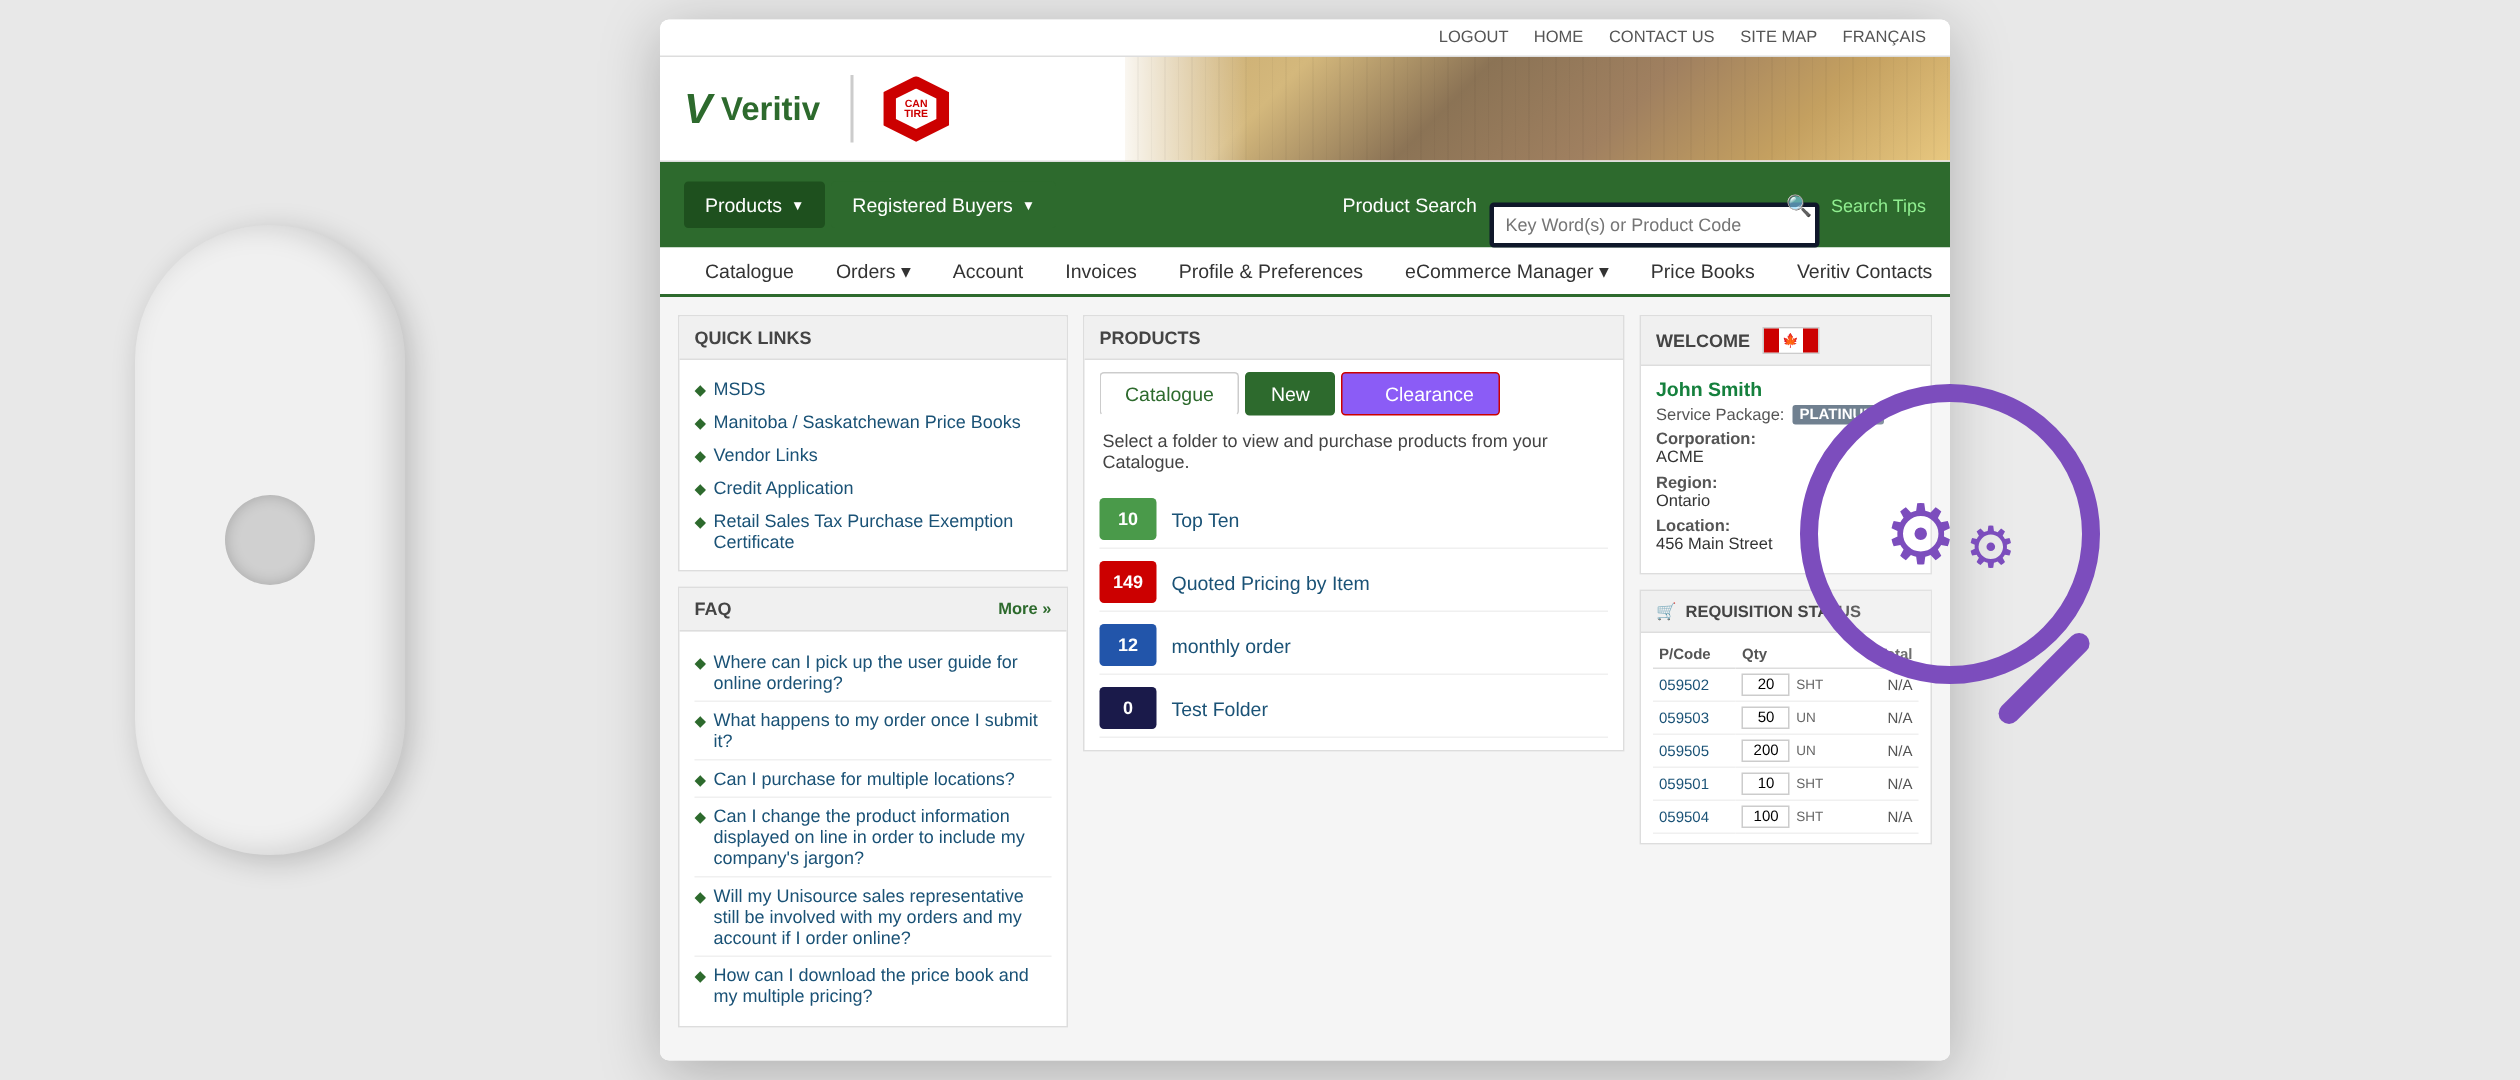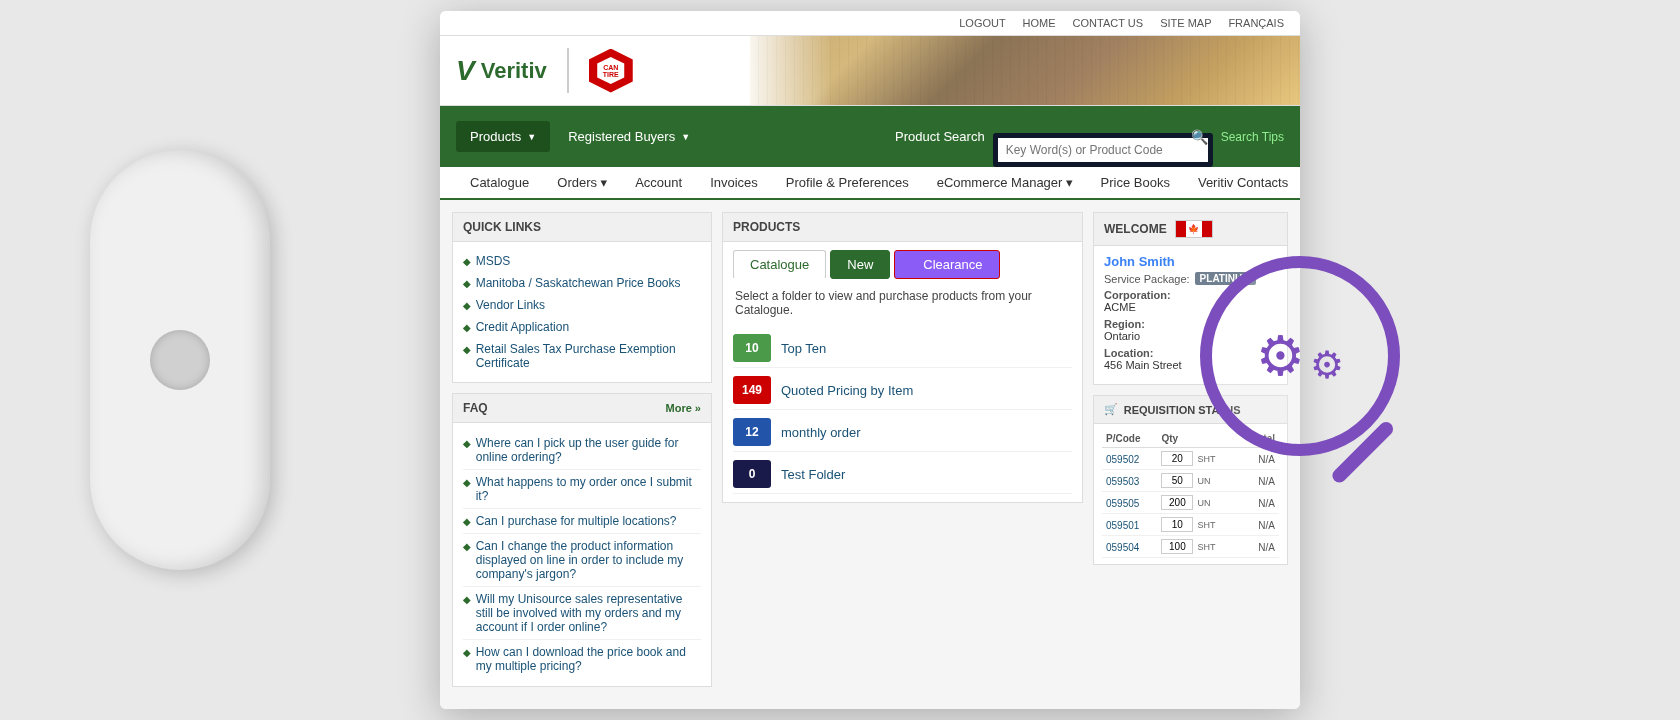--- a/index.html
+++ b/index.html
@@ -243,21 +243,21 @@
       font-size: 13px;
     }
     .search-input-wrap {
       position: relative;
       display: flex;
       align-items: center;
     }
     .search-input {
       width: 220px;
       padding: 5px 30px 5px 8px;
-      border: 5px solid #0f172a;
+      border: 3px solid #0f172a;
       border-radius: 3px;
       font-size: 12px;
       color: #999;
       margin-top: 27px;
     }
     .search-icon-btn {
       position: absolute;
       right: 4px;
       background: none;
       border: none;
@@ -480,21 +480,21 @@
       font-size: 9px;
       color: #cc0000;
     }
     .welcome-body {
       padding: 8px 10px;
       font-size: 12px;
     }
     .welcome-name {
       font-weight: bold;
       font-size: 13px;
-      color: #3b82f6;
+      color: #15803d;
       margin-bottom: 3px;
     }
     .welcome-row {
       display: flex;
       align-items: center;
       gap: 5px;
       margin-bottom: 4px;
     }
     .welcome-label {
       color: #555;

